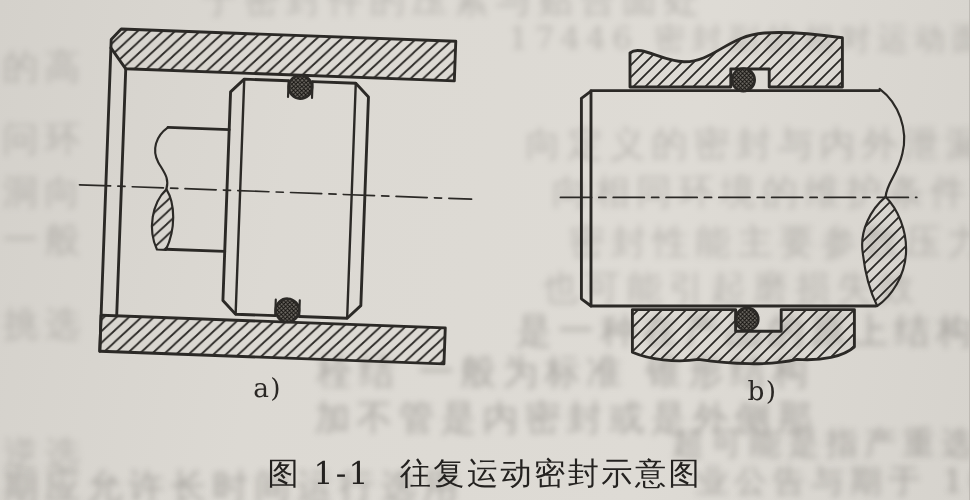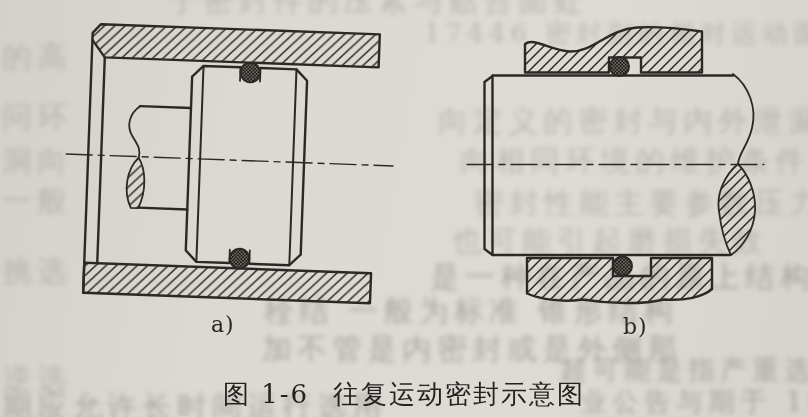--- a/index.html
+++ b/index.html
@@ -135,16 +135,16 @@
         <circle cx="622.5" cy="266" r="9.5" fill="#6e6a64" stroke="none"></circle>
         <circle cx="622.5" cy="266" r="9.5" fill="url(#oringtex)" stroke="#2b2926" stroke-width="2"></circle>
       </g>
     </g>
   </svg>
 
   <div class="sub-label label-a">a)</div>
   <div class="sub-label label-b">b)</div>
 
   <div class="caption">
-    <span>图 1-6</span><span class="cap-gap"></span><span>往复运动密封示意图</span>
+    <span>图 1-1</span><span class="cap-gap"></span><span>往复运动密封示意图</span>
   </div>
 
 </div>
 
 </body></html>

